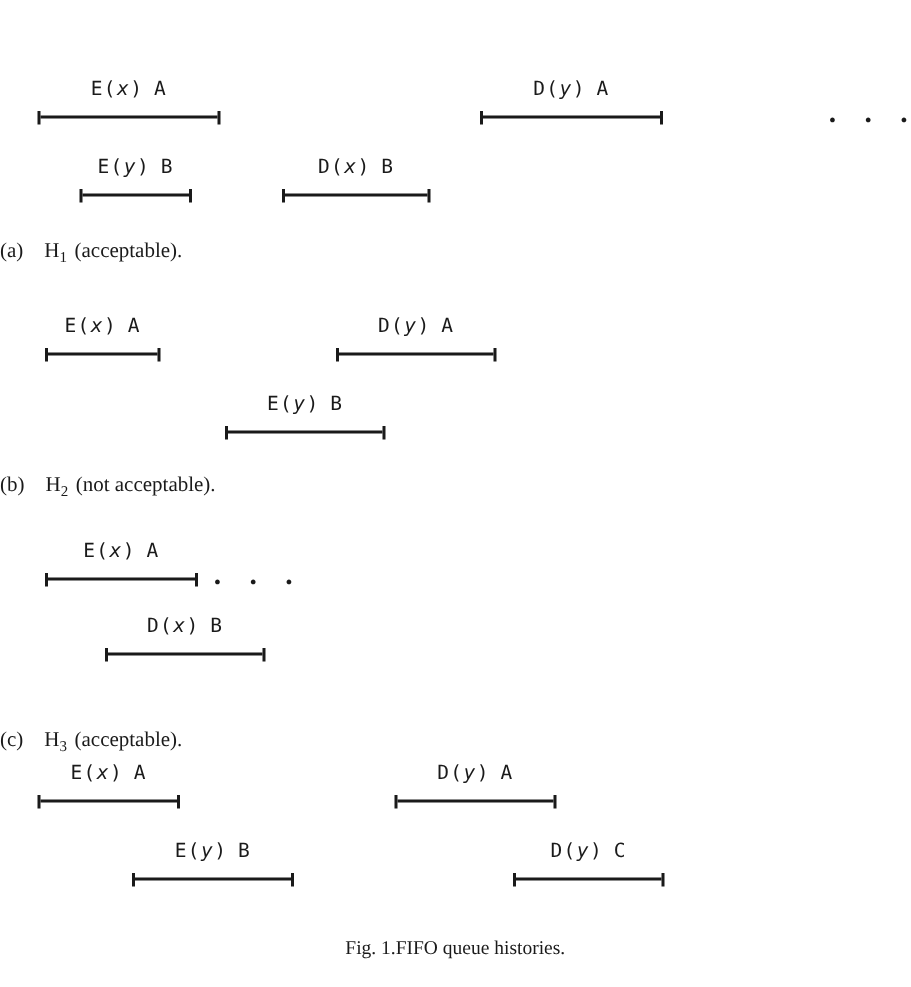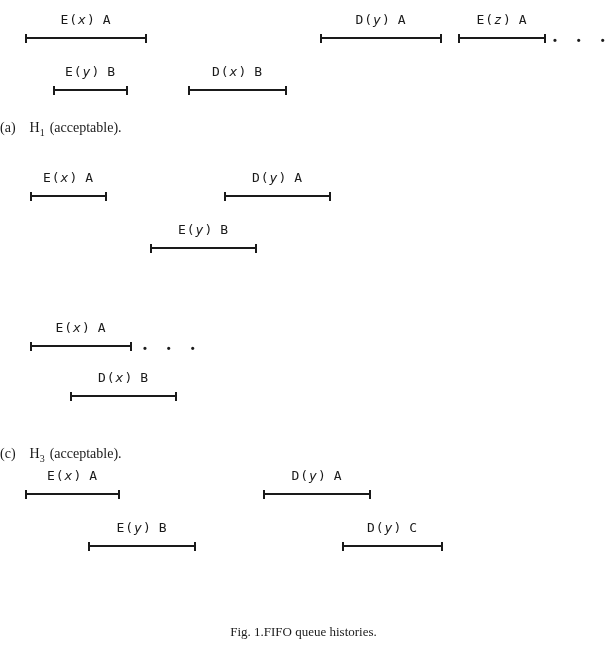--- a/index.html
+++ b/index.html
@@ -1,21 +1,21 @@
 <!DOCTYPE html>
 <html><head>
 <meta charset="utf-8">
 <style>
   * { margin:0; padding:0; box-sizing:border-box; }
   html,body { background:#ffffff; }
   #page {
     position:relative; width:607px; height:658px; background:#ffffff;
     font-family:"DejaVu Sans Mono", monospace; color:#1a1a1a; overflow:hidden;
   }
-  .section { position:absolute; inset:0; pointer-events:none; }
+  .section { position:absolute; inset:0; pointer-events:none;margin-top:40px; }
   .interval { position:absolute; }
   .ivl-label { text-align:center; font-size:13px; letter-spacing:1px; white-space:nowrap; height:16px; line-height:16px; }
   .ivl-label i { font-style:italic; }
   .proc { margin-left:7px; }
   .ivl-line {
     margin-top:6px; height:9px; position:relative;
     border-left:2px solid #1a1a1a; border-right:2px solid #1a1a1a;
   }
   .ivl-line::after {
     content:""; position:absolute; left:0; right:0; top:3px; height:2px; background:#1a1a1a;
@@ -47,24 +47,20 @@
     <div class="interval" style="left:25px; top:12px; width:122px;">
       <div class="ivl-label"><span>E(</span><i>x</i><span>)</span><span class="proc">A</span></div>
       <div class="ivl-line"></div>
     </div>
 
     <div class="interval" style="left:320px; top:12px; width:122px;">
       <div class="ivl-label"><span>D(</span><i>y</i><span>)</span><span class="proc">A</span></div>
       <div class="ivl-line"></div>
     </div>
 
-    <div class="interval" style="left:458px; top:12px; width:88px;">
-      <div class="ivl-label"><span>E(</span><i>z</i><span>)</span><span class="proc">A</span></div>
-      <div class="ivl-line"></div>
-    </div>
 
     <div class="dots" style="left:552px; top:26px;">. . . .</div>
 
     <div class="interval" style="left:53px; top:64px; width:75px;">
       <div class="ivl-label"><span>E(</span><i>y</i><span>)</span><span class="proc">B</span></div>
       <div class="ivl-line"></div>
     </div>
 
     <div class="interval" style="left:188px; top:64px; width:99px;">
       <div class="ivl-label"><span>D(</span><i>x</i><span>)</span><span class="proc">B</span></div>
@@ -86,20 +82,23 @@
     <div class="interval" style="left:224px; top:170px; width:107px;">
       <div class="ivl-label"><span>D(</span><i>y</i><span>)</span><span class="proc">A</span></div>
       <div class="ivl-line"></div>
     </div>
 
     <div class="interval" style="left:150px; top:222px; width:107px;">
       <div class="ivl-label"><span>E(</span><i>y</i><span>)</span><span class="proc">B</span></div>
       <div class="ivl-line"></div>
     </div>
 
+    <div class="caption" style="top:276px;">
+      <span class="cap-tag">(b)</span><span>H</span><sub class="cap-sub">2</sub><span class="cap-note">(not acceptable).</span>
+    </div>
   </div>
 
   <div class="section">
 
     <div class="interval" style="left:30px; top:320px; width:102px;">
       <div class="ivl-label"><span>E(</span><i>x</i><span>)</span><span class="proc">A</span></div>
       <div class="ivl-line"></div>
     </div>
 
     <div class="dots" style="left:142px; top:334px;">. . .</div>

